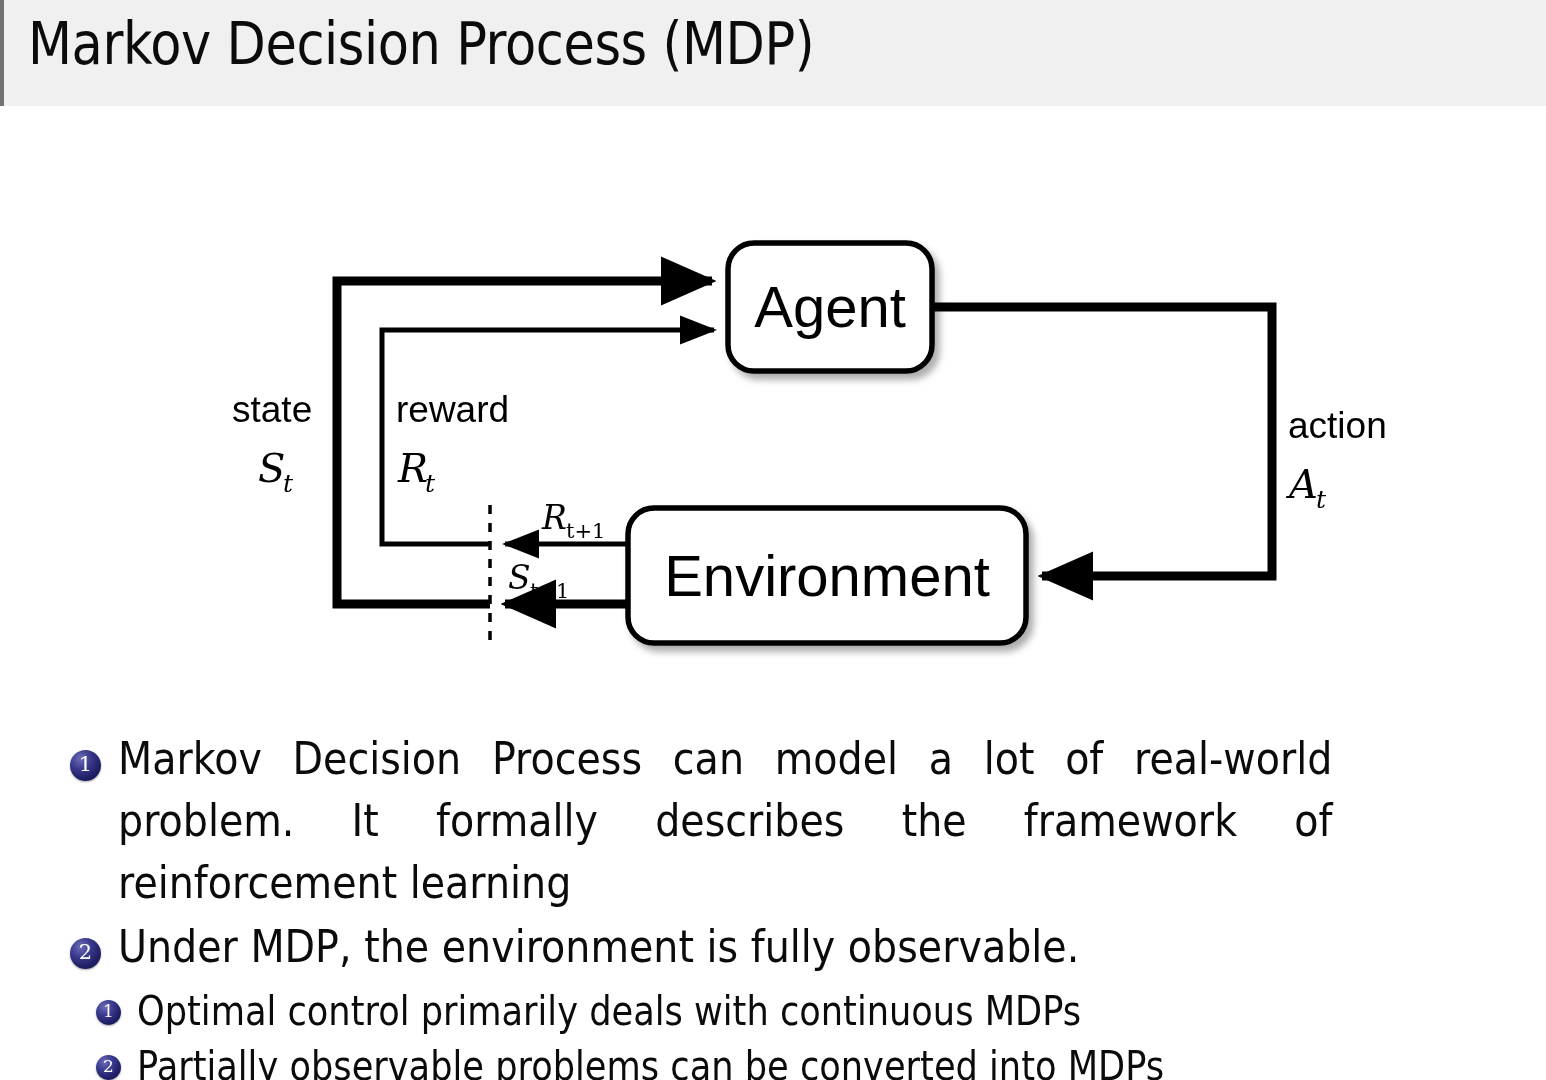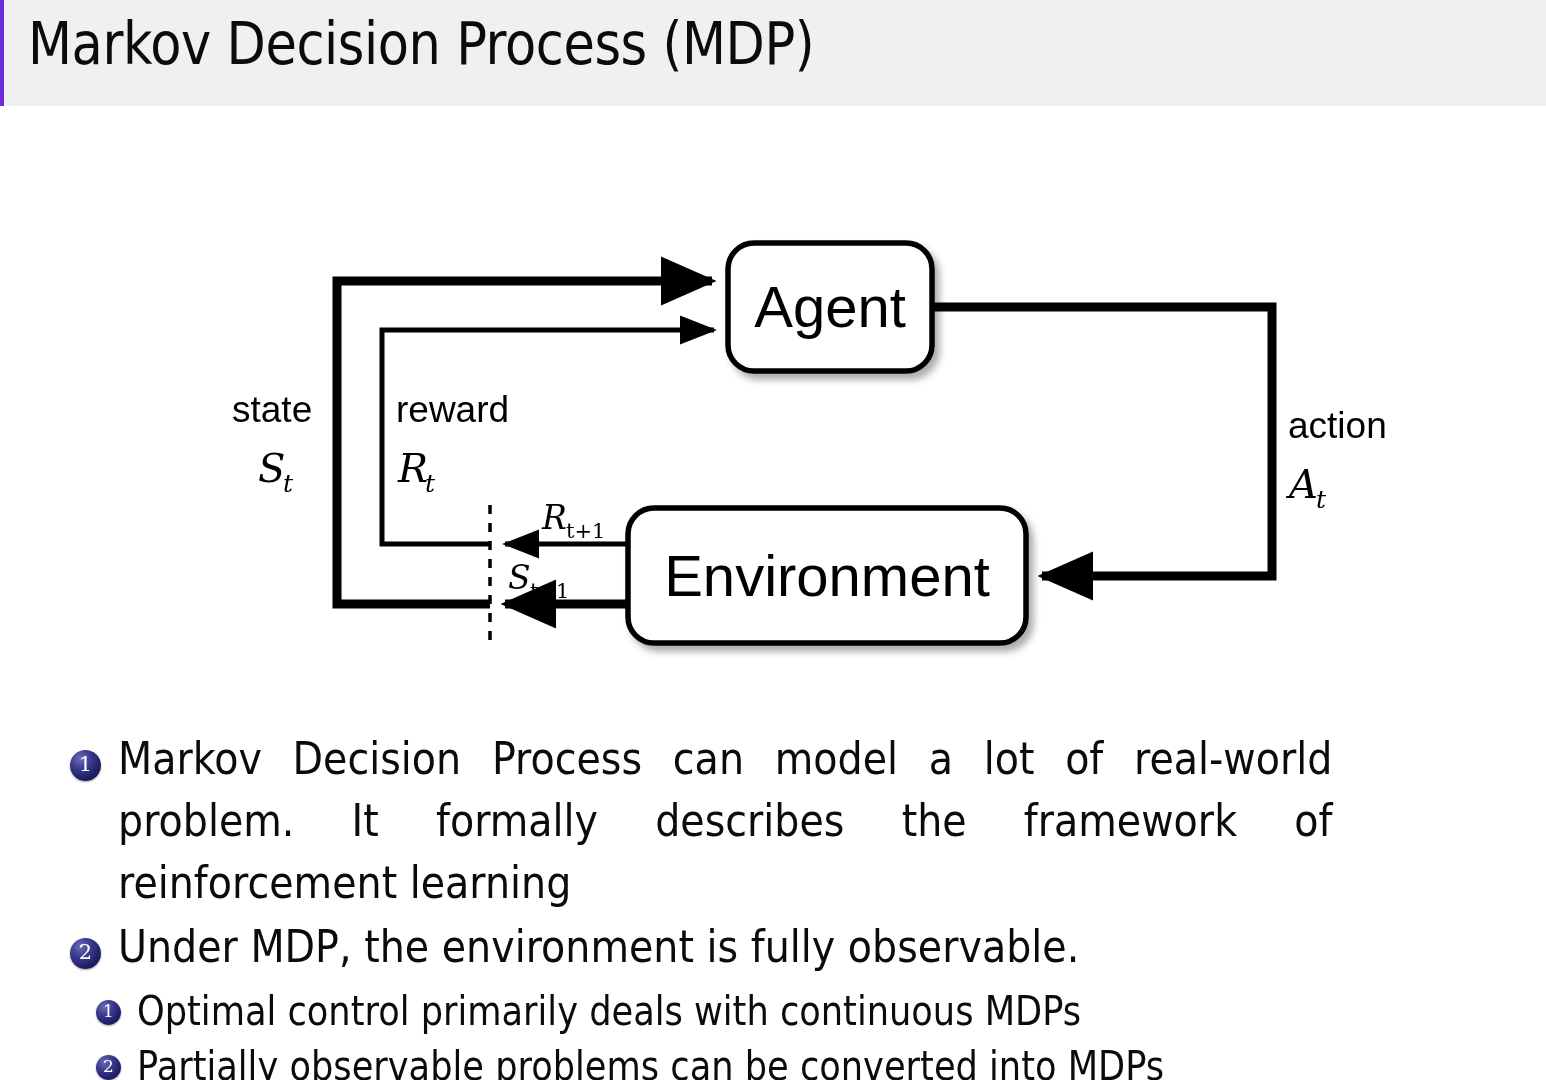--- a/index.html
+++ b/index.html
@@ -16,21 +16,21 @@
     -webkit-font-smoothing: antialiased;
   }
 
   
   #title-bar {
     position: absolute;
     left: 0; top: 0;
     width: 1546px;
     height: 106px;
     background: #f0f0f0;
-    border-left: 4px solid #6d28d9;
+    border-left: 4px solid #737373;
     box-sizing: border-box;
   }
   #title-text {
     position: absolute;
     left: 24px;
     top: 10px;
     font-family: "DejaVu Sans", sans-serif;
     font-size: 58px;
     font-weight: 400;
     letter-spacing: -0.5px;

